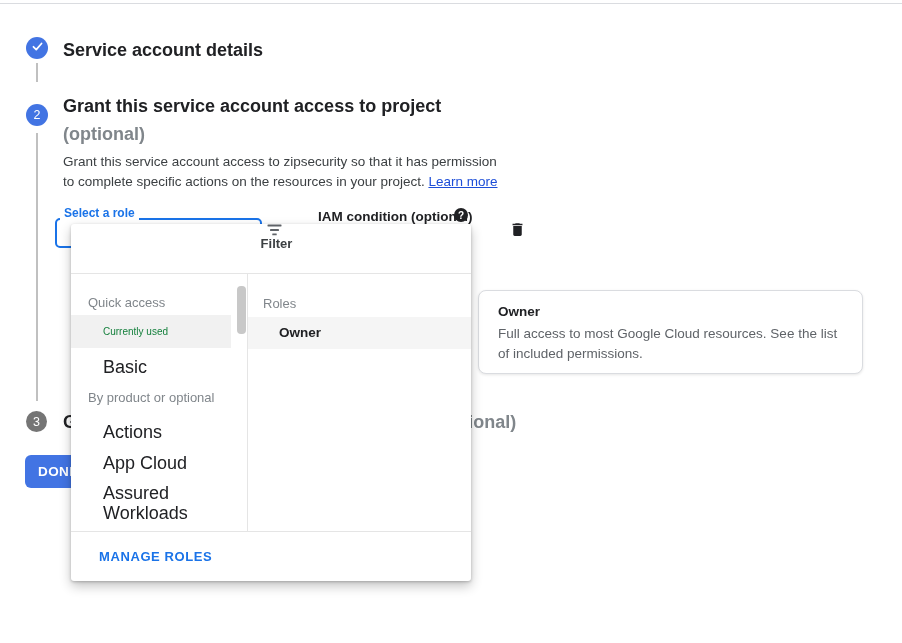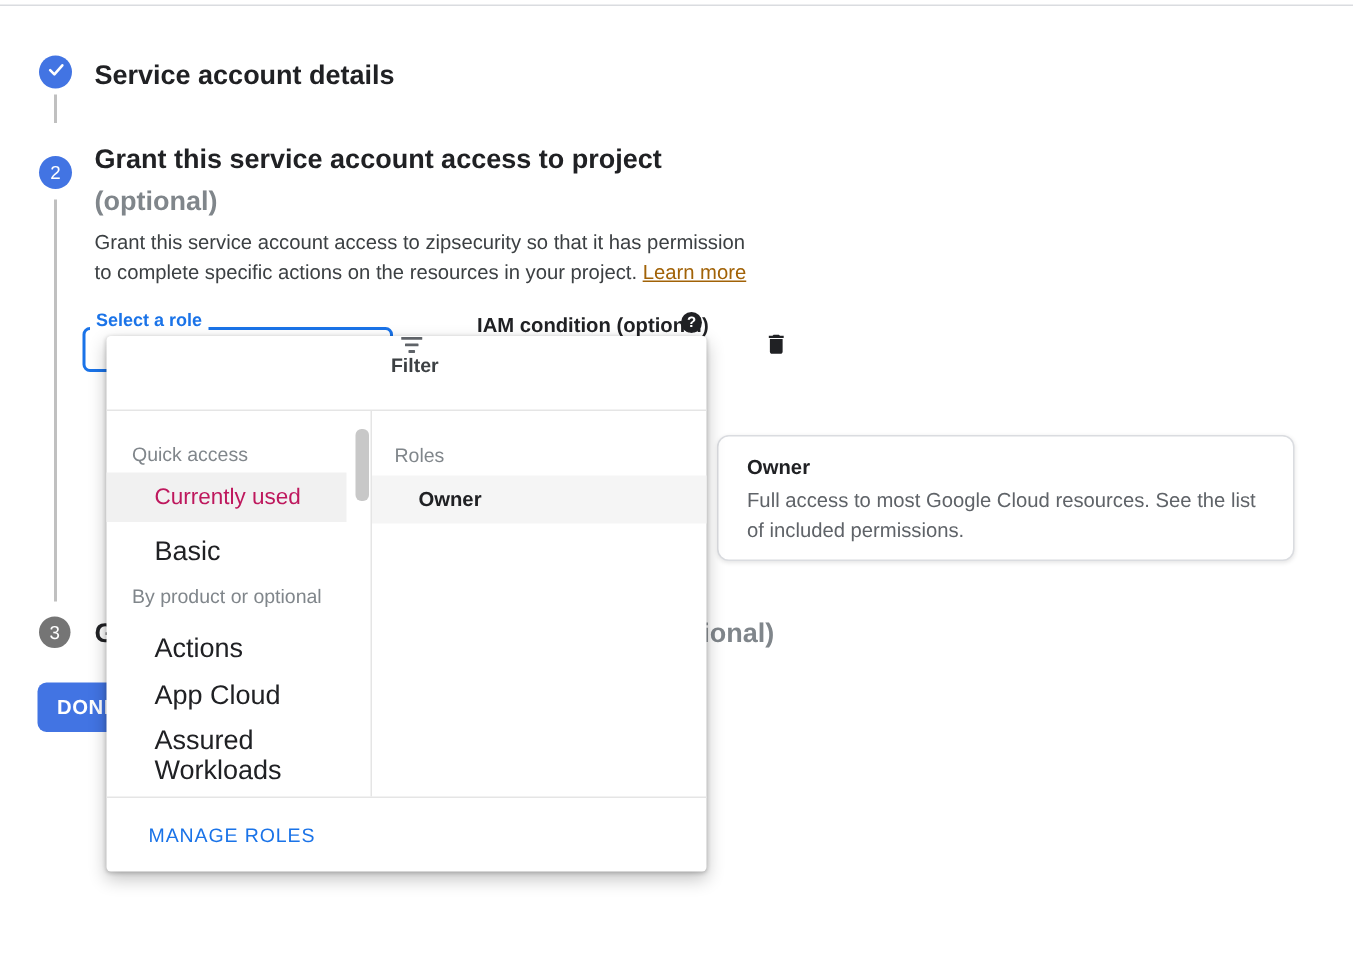--- a/index.html
+++ b/index.html
@@ -12,21 +12,21 @@
   
   .step-circle { position:absolute; width:22px; height:22px; border-radius:50%;
     display:flex; align-items:center; justify-content:center; color:#fff; font-size:12.5px; }
   .circle-blue { background:#4274e3; }
   .circle-gray { background:#757575; width:21px; height:21px; }
   .connector { position:absolute; left:36px; width:2px; background:#c0c0c0; }
 
   .h-title { position:absolute; font-size:18px; font-weight:700; color:#202124; line-height:28px; }
   .muted { color:#80868b; }
   .desc { position:absolute; left:63px; top:152px; width:445px; font-size:13.5px; line-height:20px; color:#3c4043; }
-  .link { color:#a16207; text-decoration:underline; cursor:pointer; }
+  .link { color:#1d4ed8; text-decoration:underline; cursor:pointer; }
 
   
   .select-box { position:absolute; left:55px; top:218px; width:207px; height:30px;
     border:2px solid #1a73e8; border-radius:5px; background:#fff; z-index:6; }
   .select-label { position:absolute; left:60px; top:206px; padding:0 4px; background:#fff;
     color:#1a73e8; font-size:12px; font-weight:700; z-index:7; }
 
   .iam-label { position:absolute; left:318px; top:209px; font-size:13.5px; font-weight:700; color:#202124; }
   .help-icon { position:absolute; left:454px; top:208px; width:14px; height:14px; border-radius:50%;
     background:#202124; color:#fff; font-size:10px; font-weight:700; display:flex; align-items:center;
@@ -45,26 +45,26 @@
     align-items:center; padding-left:17px; cursor:text;flex-direction:column; }
   .filter-icon { margin-right:11px; display:flex; }
   .filter-word { font-size:13px; font-weight:700; color:#3c4043; margin-right:6px; }
   .filter-ph { font-size:13.5px; color:#80868b; }
   .div-h { position:absolute; left:0; width:100%; height:1px; background:#e5e5e5; }
   .div-v { position:absolute; left:176px; top:50px; width:1px; height:257px; background:#e5e5e5; }
 
   .col-header { position:absolute; font-size:13px; color:#80868b; }
   .list-item { position:absolute; font-size:18px; color:#202124; cursor:pointer; }
   .row-selected { position:absolute; left:0; top:91px; width:160px; height:33px; background:#f1f1f1; cursor:pointer; }
-  .row-selected .label { position:absolute; left:32px; top:0; line-height:33px; font-size:15px; color:#be185d; }
+  .row-selected .label { position:absolute; left:32px; top:0; line-height:33px; font-size:10px; color:#15803d; }
   .owner-row { position:absolute; left:177px; top:93px; width:223px; height:32px; background:#f5f5f5; cursor:pointer; }
   .owner-row .label { position:absolute; left:31px; top:0; line-height:32px; font-size:13.5px; font-weight:700; color:#202124; }
   .scroll-thumb { position:absolute; left:166px; top:62px; width:9px; height:48px; background:#c8c8c8; border-radius:4px; cursor:grab; }
   .manage-roles { position:absolute; left:28px; top:308px; height:49px; line-height:49px;
-    font-size:13px; font-weight:400; letter-spacing:.6px; color:#1a73e8; cursor:pointer; }
+    font-size:13px; font-weight:700; letter-spacing:.6px; color:#1a73e8; cursor:pointer; }
 
   
   .tooltip-card { position:absolute; left:478px; top:290px; width:385px; height:84px; background:#fff;
     border:1px solid #dadce0; border-radius:8px; box-shadow:0 1px 3px rgba(0,0,0,.1); z-index:25;
     padding:13px 19px 0 19px; }
   .tooltip-title { font-size:13.5px; font-weight:700; color:#202124; }
   .tooltip-desc { margin-top:5px; width:352px; font-size:13.5px; line-height:19.5px; color:#5f6368; }
 
   .nowrap { white-space:nowrap; }
 </style>

